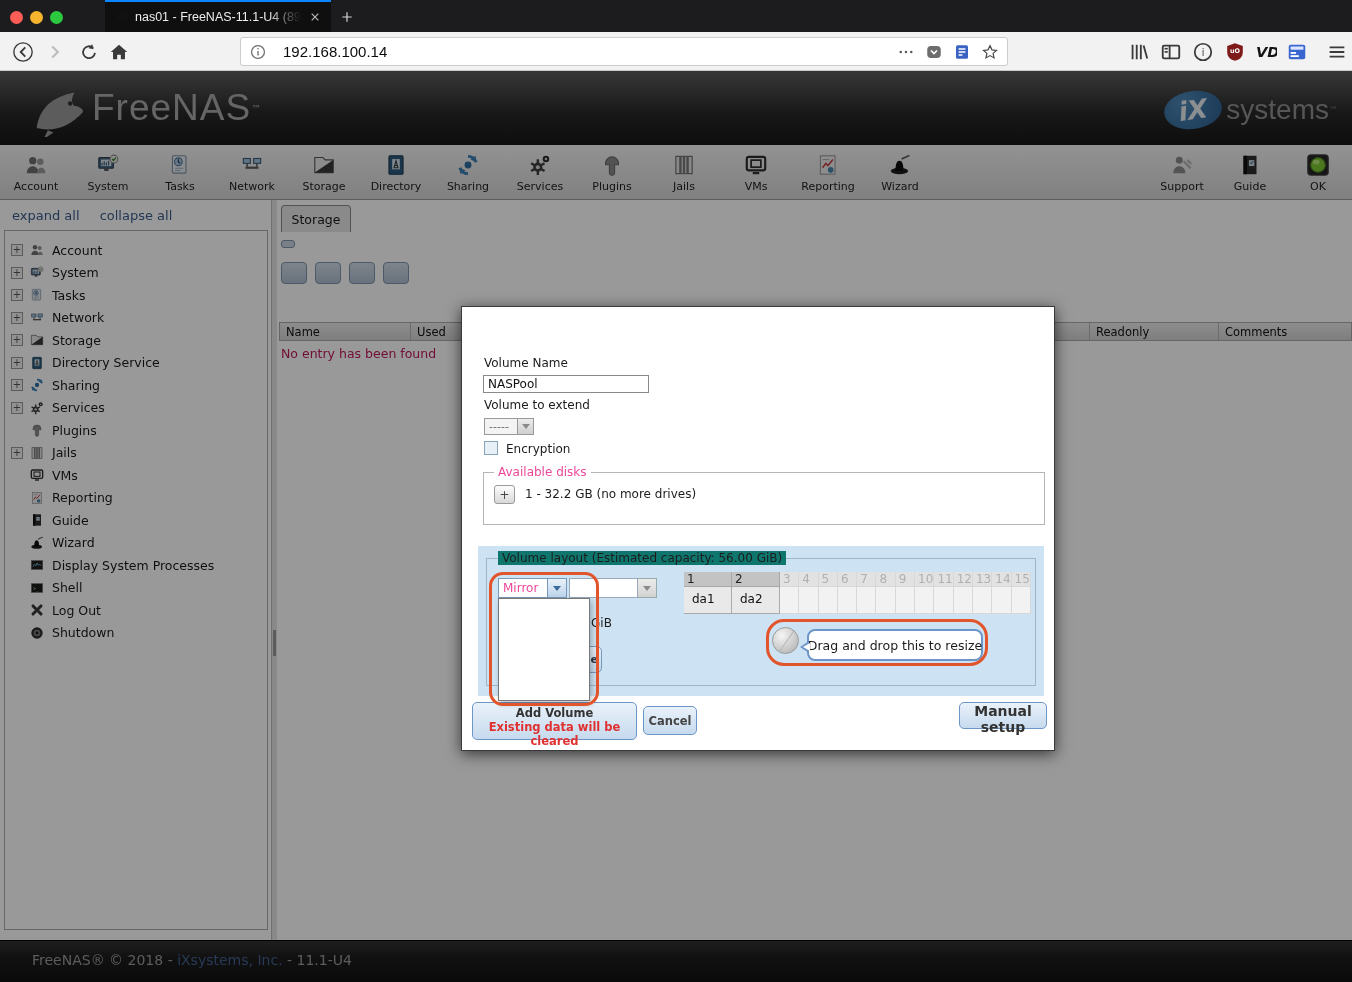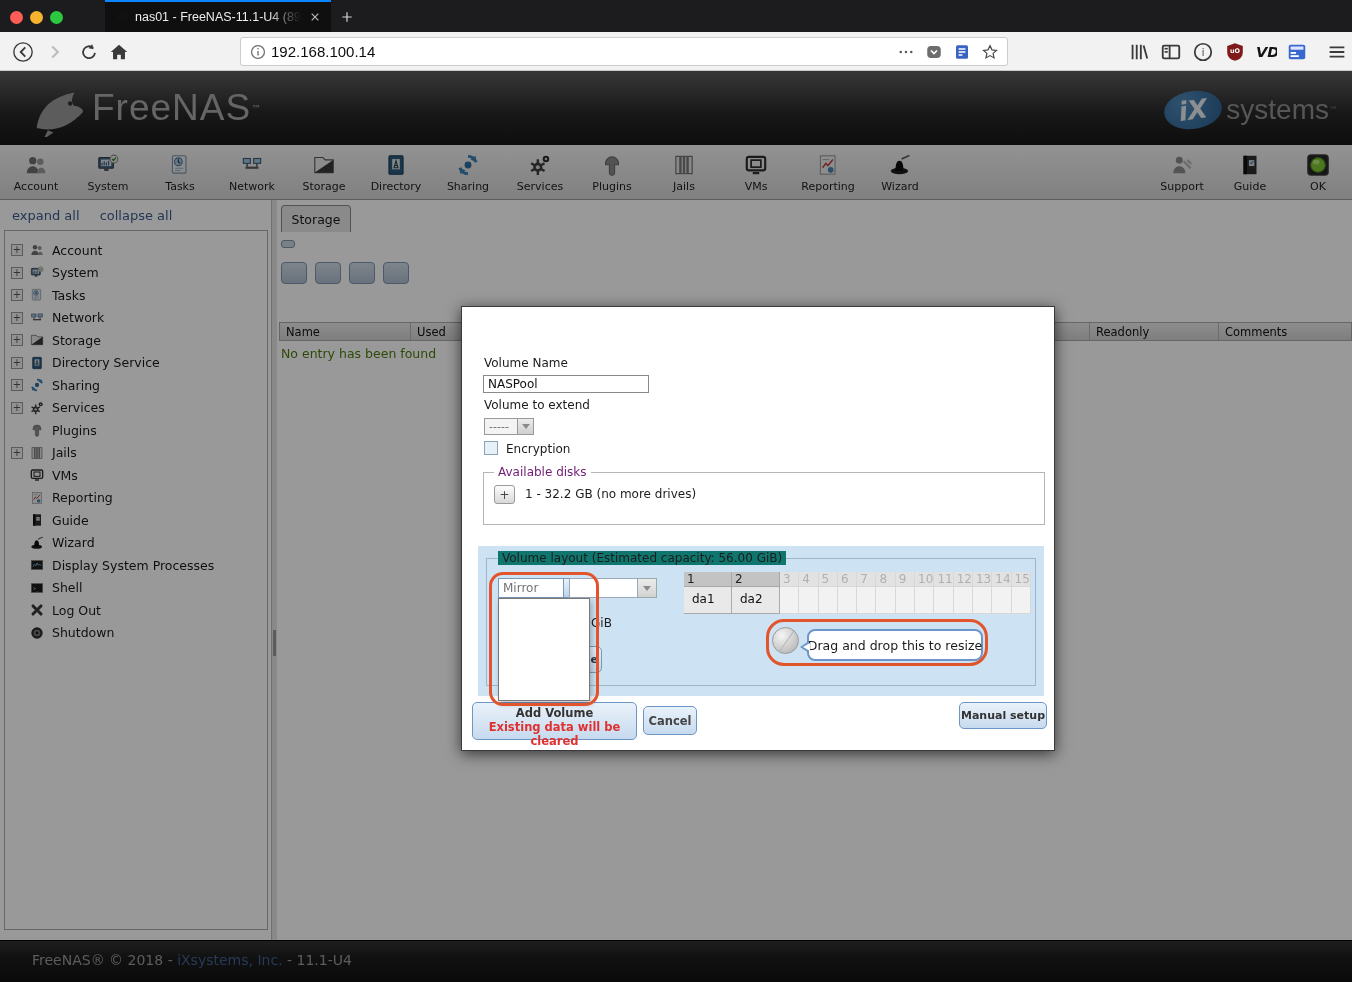--- a/index.html
+++ b/index.html
@@ -12,21 +12,21 @@
   .traffic { position:absolute; top:11px; width:13px; height:13px; border-radius:50%; }
   .t-red { left:10px; background:#ff5e57; } .t-yellow { left:30px; background:#f5b32e; } .t-green { left:50px; background:#2bc840; }
   .tab { position:absolute; left:105px; top:0; width:226px; height:32px; background:#0f0f10; border-top:2px solid #0a84ff; display:flex; align-items:center; padding:0 8px; }
   .tab-title { color:#ededf0; font-size:12.5px; white-space:nowrap; overflow:hidden; flex:1; margin:0 6px;
     -webkit-mask-image:linear-gradient(90deg,#000 80%,transparent); mask-image:linear-gradient(90deg,#000 80%,transparent); }
   .tab .ci, .newtab .ci { width:16px; height:16px; flex:none; }
   .newtab { position:absolute; left:336px; top:6px; width:22px; height:22px; display:flex; align-items:center; justify-content:center; }
   .navbar { position:absolute; left:0; top:32px; width:100%; height:39px; background:#f3f2f2; border-bottom:1px solid #c9c9c9; }
   .nav-ic { position:absolute; top:9px; width:22px; height:22px; }
   .urlbar { position:absolute; left:240px; top:5px; width:768px; height:29px; background:#fff; border:1px solid #ccc; border-radius:3px; display:flex; align-items:center; padding:0 8px; }
-  .url-text { font-size:15px; color:#0c0c0d; margin-left:4px; flex:1; }
+  .url-text { font-size:15px; color:#0c0c0d; margin-left:16px; flex:1; }
   .urlbar .ci { width:18px; height:18px; flex:none; margin-left:10px; }
   .ci svg { width:100%; height:100%; display:block; }
   .chrome-sep { position:absolute; left:1317px; top:42px; width:1px; height:20px; background:#cfcfcf; }
 
   
   .page { position:absolute; left:0; top:71px; width:1352px; height:911px; background:#fff; overflow:hidden; }
   .fn-header { position:absolute; left:0; top:0; width:100%; height:74px; background:linear-gradient(#5d5d5d,#2a2a2a 55%,#161616); }
   .brand { position:absolute; left:26px; top:8px; display:flex; align-items:center; }
   .brand svg { width:66px; height:58px; }
   .brand-name { color:#a9a9a9; font-size:37px; letter-spacing:1px; font-family:"Liberation Sans",sans-serif; }
@@ -60,49 +60,49 @@
   .main { position:absolute; left:277px; top:0; width:1075px; height:740px; background:#fff; }
   .main-tab { position:absolute; left:4px; top:5px; width:70px; height:27px; background:#e6e6e6; border:1px solid #8a8a8a; border-bottom:none; border-radius:4px 4px 0 0; font-size:12.5px; color:#1a1a1a; display:flex; align-items:center; justify-content:center; }
   .subtabs { position:absolute; left:0px; top:31px; width:1075px; height:26px; display:flex; align-items:center; }
   .subtab { font-size:12.5px; color:#1a1a1a; margin-right:14px; padding:3px 6px; cursor:pointer; white-space:nowrap; }
   .subtab.active { background:#ccd5df; border:1px solid #8096ad; border-radius:3px; margin-left:4px; }
   .btnrow { position:absolute; left:4px; top:62px; display:flex; gap:8px; }
   .fn-btn { background:linear-gradient(#d3dde8,#aebfd0); border:1px solid #7e95ad; border-radius:4px; font-size:11px; font-weight:bold; color:#2e3e50; padding:10px 12px; cursor:pointer; font-family:"DejaVu Sans",sans-serif; }
   .tbl-head { position:absolute; left:2px; top:122px; width:1073px; height:19px; background:linear-gradient(#ececec,#d2d2d2); border:1px solid #aaa; display:flex; font-size:11.5px; color:#111; }
   .tbl-col { padding:2px 6px; border-right:1px solid #b5b5b5; height:100%; }
   .c-name{ width:131px; } .c-used{ width:69px; } .c-fill{ flex:1; border-right:none; } .c-ro{ width:130px; border-left:1px solid #b5b5b5; } .c-com{ width:132px; border-right:none; }
-  .tbl-empty { position:absolute; left:4px; top:146px; font-size:12.5px; color:#4d7c0f; }
+  .tbl-empty { position:absolute; left:4px; top:146px; font-size:12.5px; color:#be185d; }
 
   .fn-footer { position:absolute; left:0; top:869px; width:100%; height:42px; background:linear-gradient(#333 0%,#1d1d1d 40%,#111); border-top:1px solid #000; }
   .foot-text { position:absolute; left:32px; top:11px; font-size:14px; color:#9a9a9a; }
   .foot-text a { color:#41608f; text-decoration:none; }
 
   .overlay { position:absolute; left:0; top:0; width:100%; height:100%; background:rgba(0,0,0,0.40); z-index:10; }
 
   
   .dialog { position:absolute; left:461px; top:235px; width:594px; height:445px; background:#fff; border:1px solid #3a3a3a; box-shadow:0 3px 14px rgba(0,0,0,.65); z-index:20; }
   .d-title { position:absolute; left:0; top:0; width:100%; height:24px; background:linear-gradient(#6a6a6a,#2d2d2d 45%,#0d0d0d); color:#fff; font-size:12.5px; font-weight:bold; display:flex; align-items:center; padding:0 10px; }
   .d-close { margin-left:auto; color:#b9c4cf; font-size:12px; font-weight:bold; cursor:pointer; }
   .d-label { position:absolute; font-size:12px; color:#1c1c1c; }
   .d-input { position:absolute; left:21px; top:68px; width:166px; height:18px; border:1px solid #8a8a8a; font-size:12px; padding:0 4px; font-family:"DejaVu Sans",sans-serif; color:#111; }
   .combo { position:absolute; display:flex; }
   .combo-text { border:1px solid #999; background:#f3f3f3; color:#666; font-size:11px; display:flex; align-items:center; padding:0 4px; }
   .combo-btn { border:1px solid #999; border-left:none; background:linear-gradient(#ececec,#cfcfcf); display:flex; align-items:center; justify-content:center; }
   .caret { width:0; height:0; border-left:4px solid transparent; border-right:4px solid transparent; border-top:5px solid #8a8a8a; }
   .checkbox { position:absolute; width:14px; height:14px; border:1px solid #8aa4ba; background:#e8f0f7; }
   .fieldset { position:absolute; border:1px solid #b5b5b5; }
-  .legend { position:absolute; top:-8px; left:10px; background:#fff; padding:0 4px; font-size:12px; color:#701a75; white-space:nowrap; }
+  .legend { position:absolute; top:-8px; left:10px; background:#fff; padding:0 4px; font-size:12px; color:#ec4899; white-space:nowrap; }
   .plus-btn { position:absolute; left:10px; top:12px; width:21px; height:19px; border:1px solid #9a9a9a; border-radius:3px; background:linear-gradient(#fdfdfd,#d8d8d8); font-size:12px; color:#444; display:flex; align-items:center; justify-content:center; }
   .avail-text { position:absolute; left:41px; top:14px; font-size:12px; color:#1c1c1c; }
 
   .layout-panel { position:absolute; left:16px; top:239px; width:566px; height:150px; background:#cde2f2; }
   .layout-border { position:absolute; left:8px; top:12px; right:8px; bottom:10px; border:1px solid #9fb6c9; }
   .layout-legend { position:absolute; top:5px; left:20px; background:#0f766e; padding:0 4px; font-size:12px; color:#1c1c1c; white-space:nowrap; z-index:1; }
   .mirror-combo { left:20px; top:32px; z-index:2; }
-  .mc-text { width:66px; height:20px; background:#fff; border:1px solid #7799bb; color:#737373; font-size:12px; }
+  .mc-text { width:50px; height:20px; background:#fff; border:1px solid #7799bb; color:#ec4899; font-size:12px; }
   .mc-btn { width:19px; height:20px; background:linear-gradient(#e8f1fa,#bcd4ea); border:1px solid #7799bb; border-left:none; }
   .mc-btn .caret { border-top-color:#3a6a99; }
   .extra-combo { left:91px; top:32px; z-index:2; }
   .ec-text { width:69px; height:20px; background:#fff; border:1px solid #99a9bb; }
   .ec-btn { width:19px; height:20px; background:linear-gradient(#ececec,#d2d2d2); border:1px solid #9aa; border-left:none; }
   .dropdown { position:absolute; left:20px; top:52px; width:92px; background:#fff; border:1px solid #777; box-shadow:2px 3px 6px rgba(0,0,0,.25); z-index:3; }
   .dd-item { height:20.2px; font-size:12.5px; color:#111; padding:1px 6px; display:flex; align-items:center; cursor:pointer; white-space:nowrap; }
   .gib-frag { position:absolute; left:113px; top:70px; font-size:12px; color:#1c1c1c; z-index:1; }
   .btn-frag { position:absolute; left:96px; top:100px; width:28px; height:27px; background:linear-gradient(#e4eef8,#c2d6ea); border:1px solid #7799bb; border-radius:5px; z-index:1; font-size:11px; font-weight:bold; color:#334; display:flex; align-items:center; justify-content:flex-end; padding-right:3px; }
 
@@ -124,21 +124,21 @@
   .tooltip:after { content:""; position:absolute; left:-6px; top:12px; width:0; height:0; border-top:4px solid transparent; border-bottom:4px solid transparent; border-right:7px solid #fff; }
   .annotate { position:absolute; border:3px solid #e2542c; border-radius:14px; z-index:5; pointer-events:none; }
   .ann-combo { left:11px; top:26px; width:110px; height:134px; }
   .ann-tip { left:288px; top:73px; width:222px; height:47px; border-radius:18px; }
 
   .d-btn { position:absolute; border:1px solid #6d96c8; border-radius:5px; background:linear-gradient(#eaf2fa,#c6daee); font-family:"DejaVu Sans",sans-serif; cursor:pointer; }
   .btn-add { left:10px; top:395px; width:165px; height:38px; text-align:center; padding-top:3px; }
   .btn-add .l1 { font-size:11.5px; font-weight:bold; color:#333; }
   .btn-add .l2 { font-size:11.5px; font-weight:bold; color:#e03030; }
   .btn-cancel { left:181px; top:399px; width:54px; height:29px; font-size:11.5px; font-weight:bold; color:#444; }
-  .btn-manual { left:497px; top:395px; width:88px; height:27px; font-size:11px; font-weight:bold; color:#333; }
+  .btn-manual { left:497px; top:395px; width:88px; height:27px; font-size:14px; font-weight:bold; color:#333; }
 </style>
 </head>
 <body>
 
 <div class="chrome">
   <div class="titlebar">
     <span class="traffic t-red"></span>
     <span class="traffic t-yellow"></span>
     <span class="traffic t-green"></span>
     <div class="tab">

